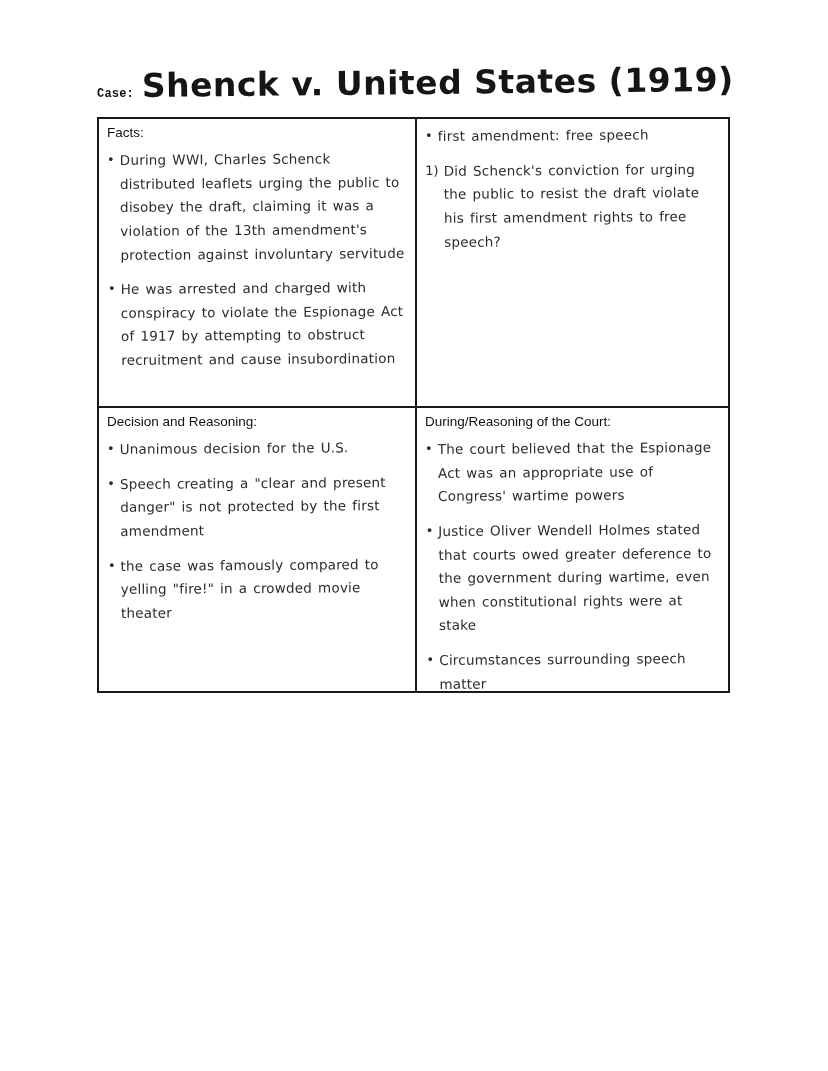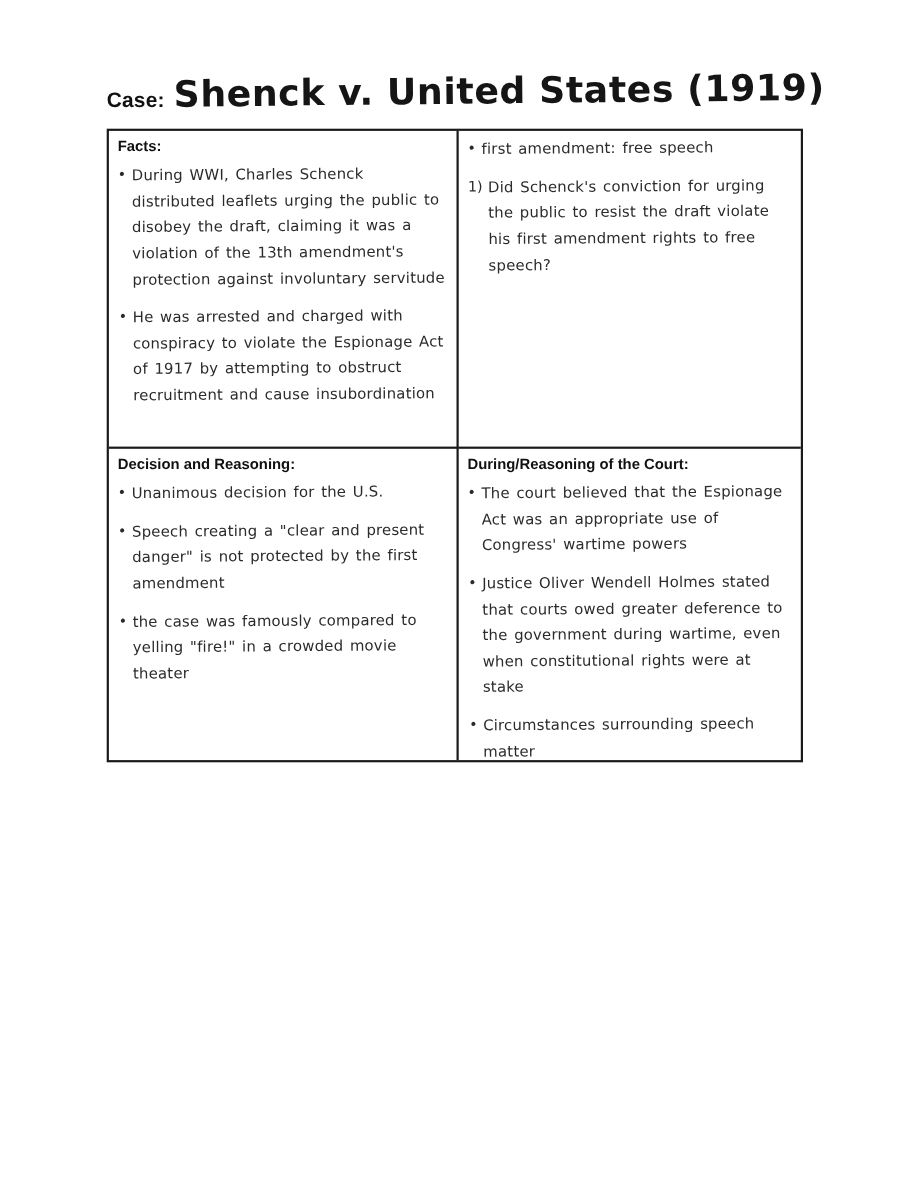--- a/index.html
+++ b/index.html
@@ -18,25 +18,26 @@
   .case-row {
     position: absolute;
     left: 97px;
     top: 66px;
     width: 640px;
     display: flex;
     align-items: baseline;
     gap: 8px;
   }
   .case-label {
-    font-size: 19px;
+    font-size: 12px;
     font-weight: bold;
     color: #111111;
     letter-spacing: 0.2px;
     white-space: nowrap;
+    font-family: Liberation Mono, monospace;
   }
   .case-title {
     font-family: "DejaVu Sans", cursive;
     font-size: 33px;
     font-weight: 600;
     color: #151515;
     letter-spacing: 0.5px;
     white-space: nowrap;
     transform: rotate(-0.6deg);
     transform-origin: left bottom;
@@ -56,21 +57,21 @@
   }
   .cell {
     box-sizing: border-box;
     padding: 6px 9px 6px 8px;
     overflow: hidden;
   }
   .cell.br { border-right: 2px solid #1a1a1a; }
   .cell.bb { border-bottom: 2px solid #1a1a1a; }
   .cell-header {
     font-size: 13.5px;
-    font-weight: bold;
+    font-weight: normal;
     color: #111111;
     line-height: 1.25;
     margin-bottom: 7px;
   }
   .notes {
     list-style: none;
     margin: 0;
     padding: 0;
   }
   .note-item {

